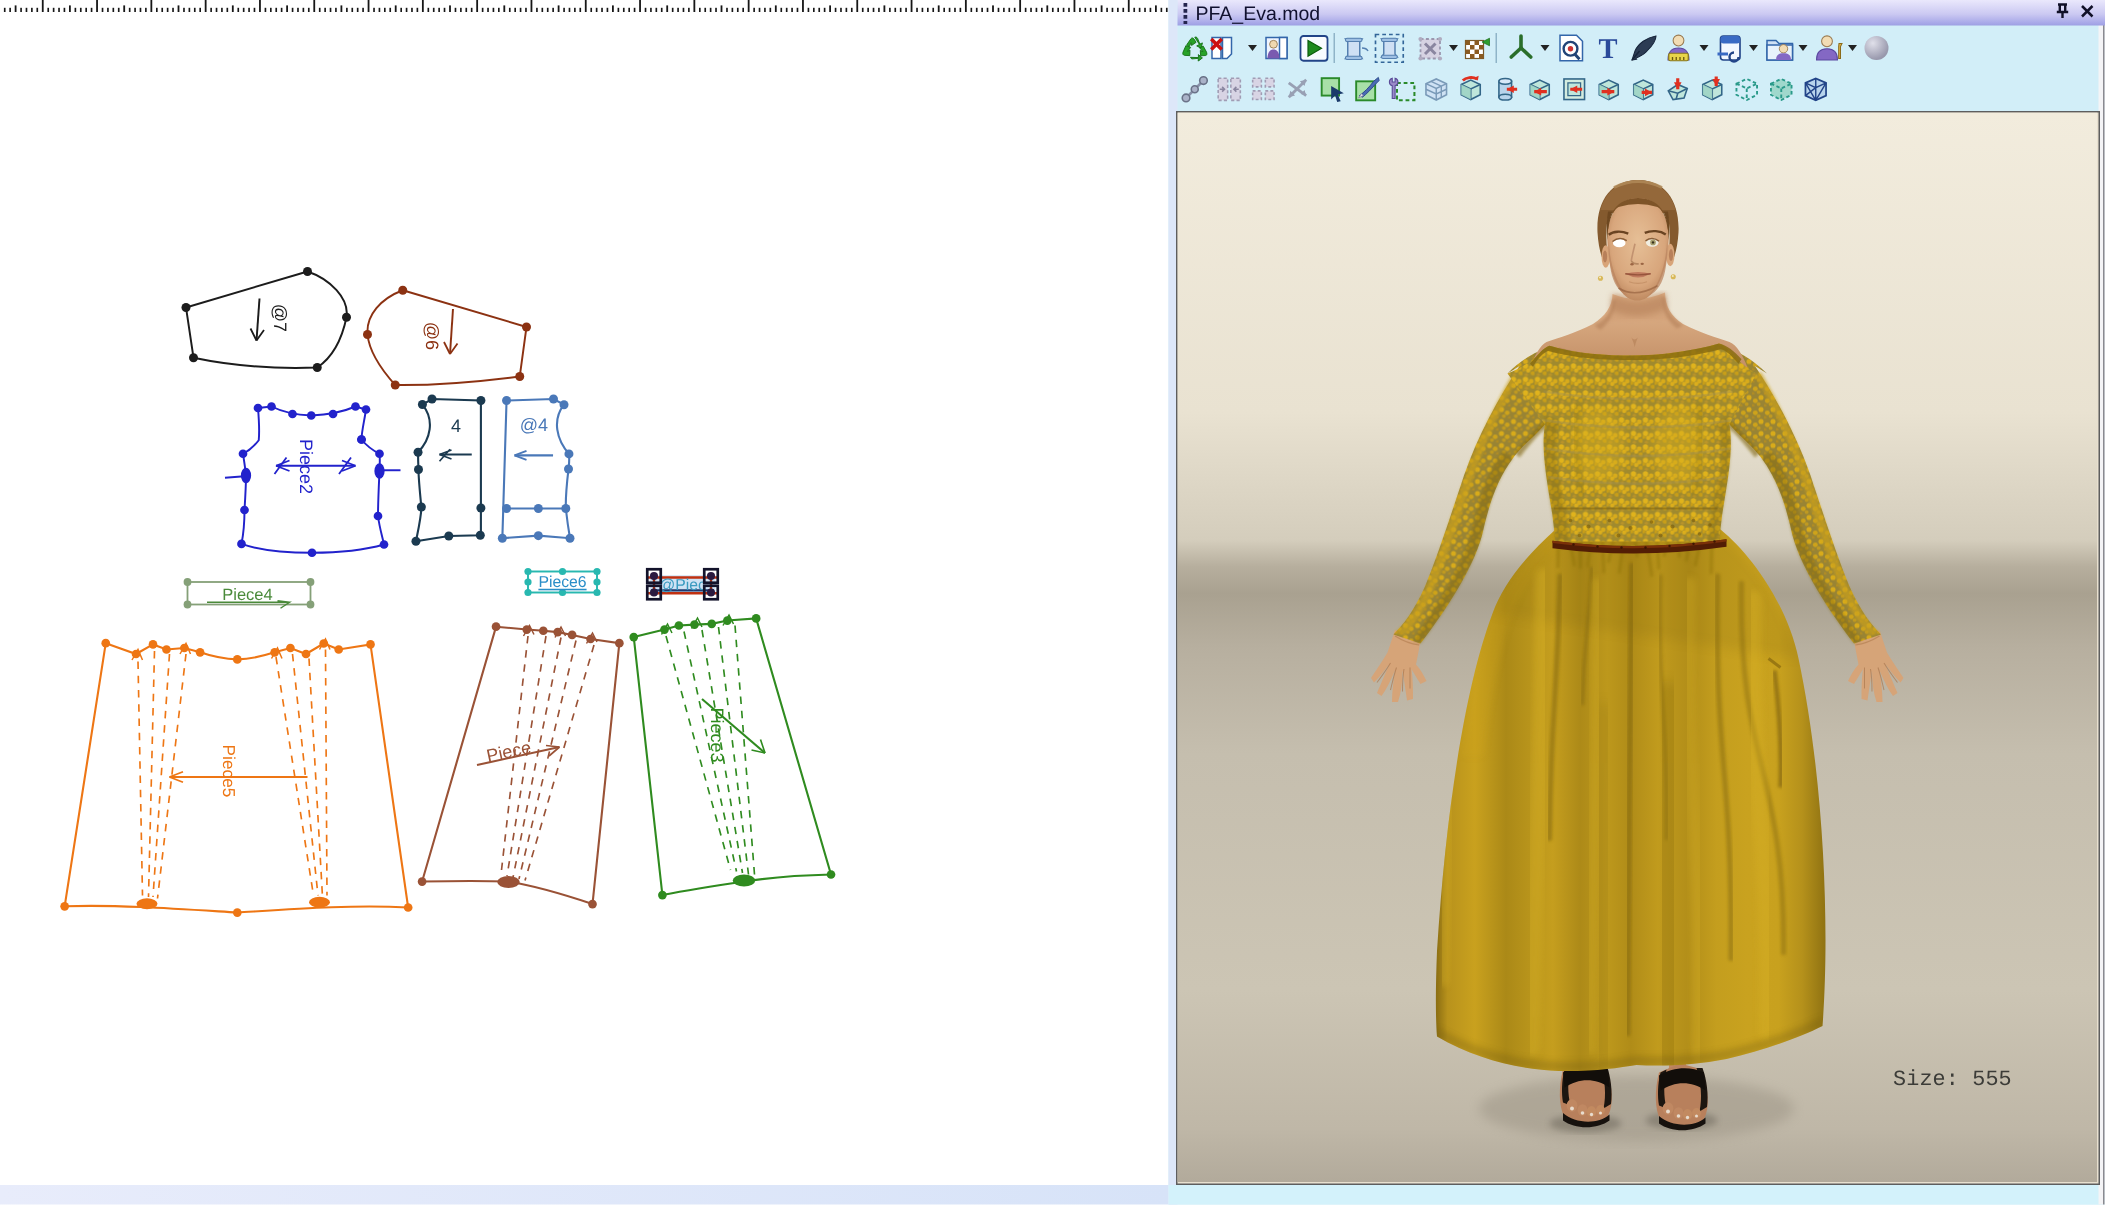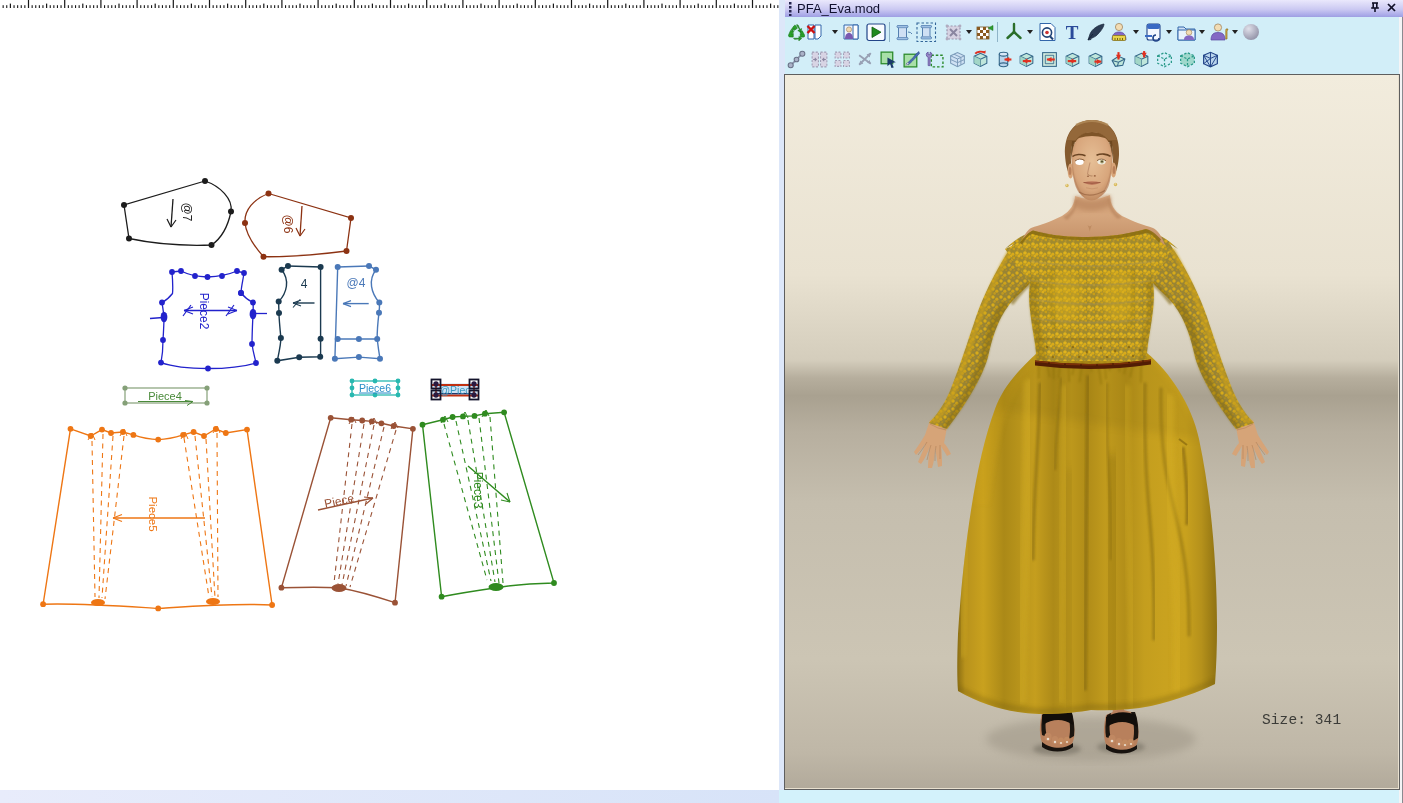--- a/index.html
+++ b/index.html
@@ -974,12 +974,12 @@
 <ellipse cx="1095.8" cy="176.9" rx="1.1" ry="0.8" fill="#9c6644"></ellipse>
 <path d="M1084.5,183.5 Q1093,181.2 1101.5,183.5 Q1093,188.4 1084.5,183.5 Z" fill="#c07a5e"></path>
 <path d="M1084.5,183.5 Q1093,185 1101.5,183.5" stroke="#96543c" stroke-width="0.9" fill="none"></path>
 <path d="M1087,188.8 Q1093,191 1099,188.8" stroke="#bd8860" stroke-width="0.8" fill="none" opacity="0.65"></path>
 <path d="M1073.5,161 C1074,176 1078,190 1086,198 C1080,196 1076.5,189 1075,182 C1073.6,175 1073.2,168 1073.5,161 Z" fill="#bb8660" opacity="0.75"></path>
 <path d="M1112.5,160 C1112,175 1108,190 1100,198 C1106,196 1109.5,189 1111,182 C1112.4,175 1112.8,167 1112.5,160 Z" fill="#bb8660" opacity="0.75"></path>
 <path d="M1080,193 Q1091,200 1106,191.5" stroke="#8a5634" stroke-width="1.1" fill="none" opacity="0.55"></path>
 </g>
     </svg>
   </div>
-<div class="abs" style="left:1262px;top:712px;font-family:'Liberation Mono',monospace;font-size:14.5px;color:#3c3c38;letter-spacing:0.1px">Size: 341</div>
+<div class="abs" style="left:1262px;top:712px;font-family:'Liberation Mono',monospace;font-size:14.5px;color:#3c3c38;letter-spacing:0.1px">Size: 555</div>
 </body></html>

